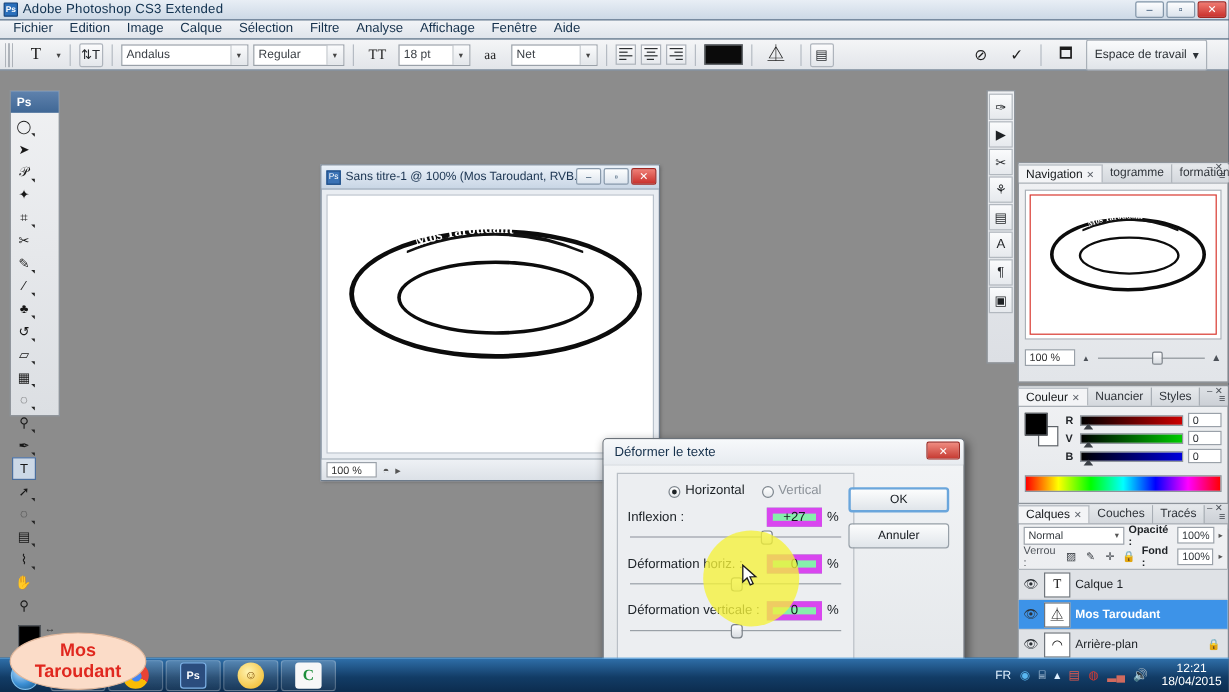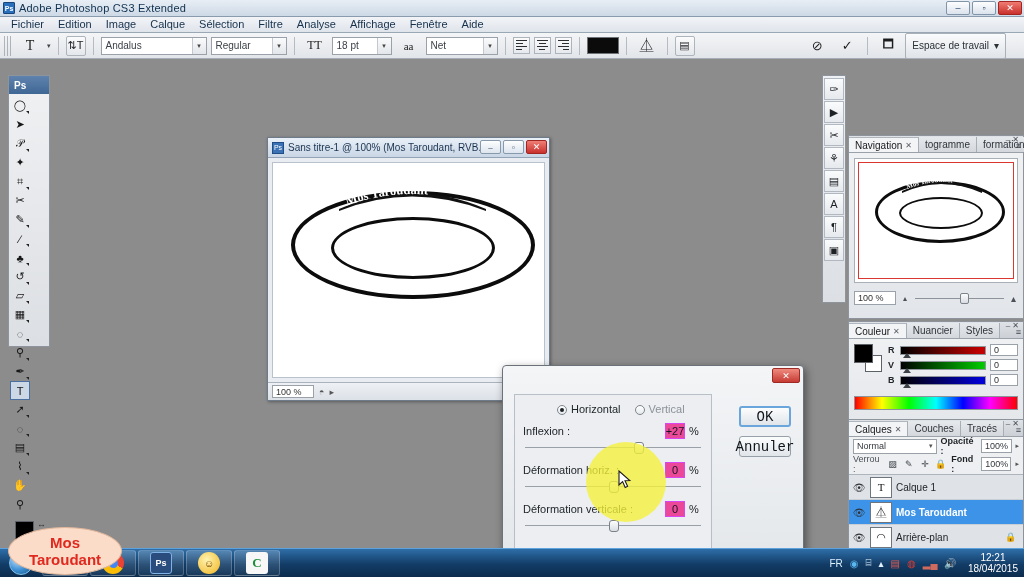--- a/index.html
+++ b/index.html
@@ -238,31 +238,31 @@
   #radios{display:flex;gap:14px;margin:0 0 8px 34px;}
   .rad{display:flex;align-items:flex-end;gap:4px;font-size:11px;}
   .rad .dot{width:10px;height:10px;border-radius:50%;border:1px solid #7d858d;
     background:linear-gradient(#fff,#e6e9ec);display:flex;align-items:center;justify-content:center;}
   .rad .dot i{width:4px;height:4px;border-radius:50%;background:#1d2226;display:none;}
   .rad.on .dot i{display:block;}
   .rad .tx{color:#1d2226;}
   .rad.off .tx{color:#8c9299;}
   .field-row{display:flex;align-items:center;margin-bottom:2px;}
   .field-row .lab{font-size:11px;color:#21262b;flex:1;}
-  .field-row .inp{width:20px;height:16px;border:1px solid #d946ef;background:#ec4899;
+  .field-row .inp{width:46px;height:16px;border:5px solid #d946ef;background:#86efac;
     font-size:11px;color:#14181c;display:flex;align-items:center;justify-content:center;}
   .field-row .pc{width:18px;text-align:center;font-size:11px;color:#21262b;}
   .sl{position:relative;height:14px;margin:0 2px 7px 2px;}
   .sl .tr{position:absolute;left:0;right:0;top:6px;height:1px;background:#9aa0a7;}
   .sl .kb{position:absolute;top:1px;width:10px;height:12px;border-radius:3px;
     background:linear-gradient(#fdfdfe,#dadee3);border:1px solid #7a8188;}
   #dlg-btns{position:absolute;right:12px;top:40px;display:flex;flex-direction:column;gap:9px;}
-  .dbtn{width:52px;height:21px;border-radius:3px;font-size:14px;color:#10151a;
+  .dbtn{width:84px;height:21px;border-radius:3px;font-size:10px;color:#10151a;
     background:linear-gradient(#fcfdfd,#e0e5ea);border:1px solid #97a0a8;
-    display:flex;align-items:center;justify-content:center;font-family:Liberation Mono, monospace;}
+    display:flex;align-items:center;justify-content:center;}
   .dbtn.pri{border:2px solid #6aa6dc;}
 
   
   #hl{position:absolute;left:586px;top:383px;width:80px;height:80px;border-radius:50%;
     background:#f5f23a;opacity:.78;pointer-events:none;}
   #cursor{position:absolute;left:618px;top:411px;width:14px;height:20px;pointer-events:none;}
 
   
   #taskbar{position:absolute;left:0;bottom:0;width:1024px;height:29px;
     background:linear-gradient(#2e6ea8,#123c66 55%,#0c2c4e);
@@ -605,20 +605,23 @@
       <div class="bic">fx</div>
       <div class="bic">▣</div>
       <div class="bic">◐</div>
       <div class="bic">▭</div>
       <div class="bic">◰</div>
       <div class="bic">🗑</div>
     </div>
   </div>
 
   <div id="dlg">
+    <div id="dlg-title">
+      <span>Déformer le texte</span>
+    </div>
     <div id="dlg-close">✕</div>
 
     <div id="dlg-inner">
 
       <div id="radios">
         <div class="rad on">
           <span class="dot">
               <i></i>
             </span>
           <span class="tx">Horizontal</span>

